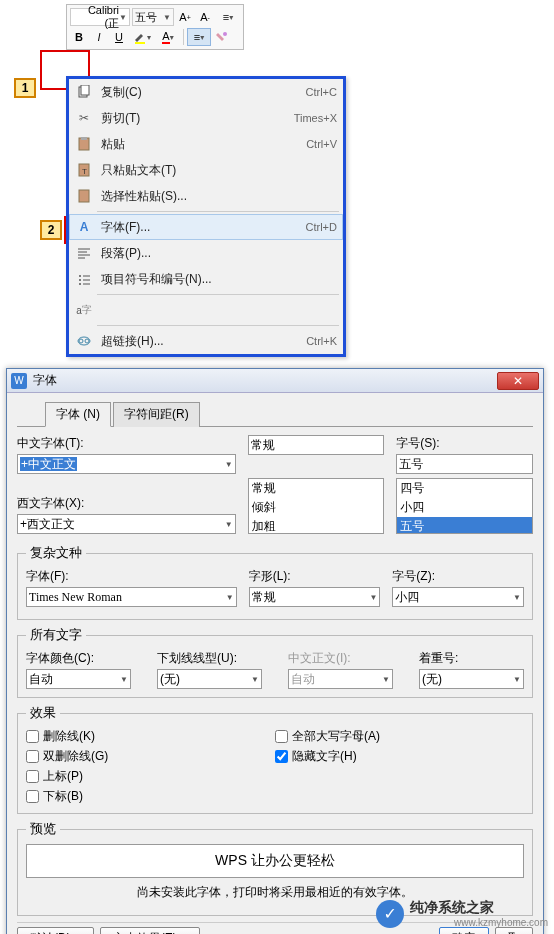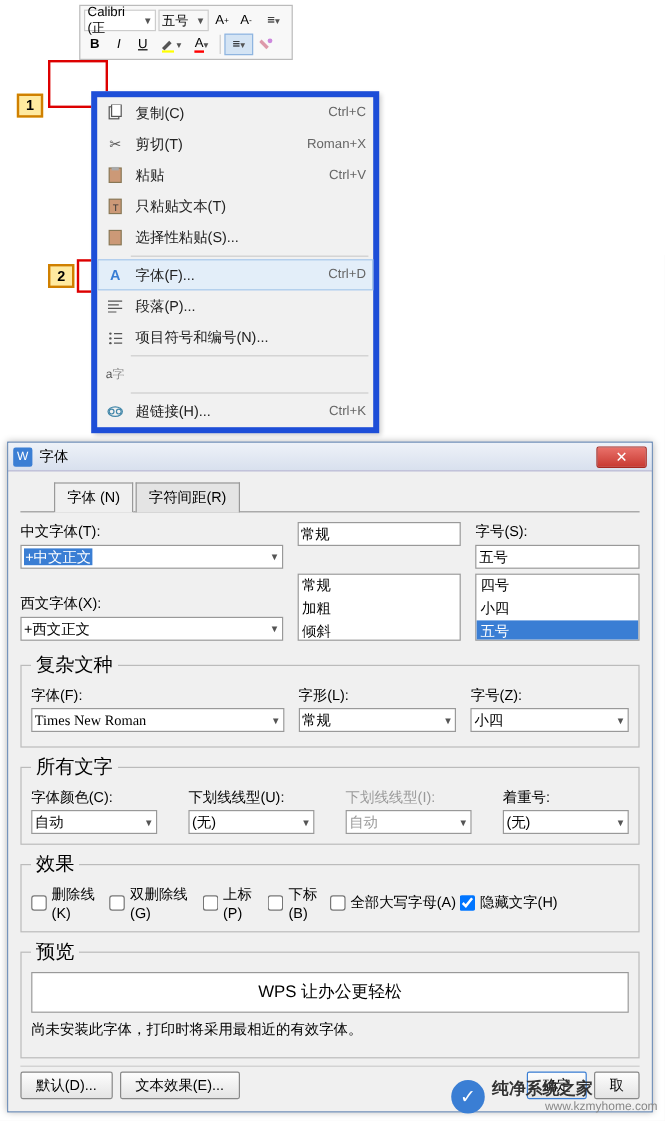--- a/index.html
+++ b/index.html
@@ -1,34 +1,34 @@
 <!DOCTYPE html>
 <html><head>
   <meta charset="utf-8">
   <style>
     * { box-sizing: border-box; margin: 0; padding: 0; }
     body { font-family: "Microsoft YaHei", SimSun, sans-serif; font-size: 12px; background: #fff; width: 554px; height: 934px; position: relative; }
     
     
     .toolbar { position: absolute; left: 66px; top: 4px; border: 1px solid #bbb; background: #f8f8f8; padding: 2px; }
     .toolbar-row { display: flex; align-items: center; gap: 2px; padding: 1px; }
-    .toolbar-row1 select, .font-dd { border: 1px solid #ccc; font-size: 11px; height: 18px; background: #fff; }
+    .toolbar-row1 select, .font-dd { border: 1px solid #ccc; font-size: 11px; height: 18px; background: #fff; text-align: right; }
     .font-dd { width: 60px; padding: 0 2px; display: inline-flex; align-items: center; justify-content: space-between; }
     .fs-dd { width: 42px; padding: 0 2px; display: inline-flex; border: 1px solid #ccc; height: 18px; align-items: center; justify-content: space-between; font-size: 11px; }
     .tbtn { width: 18px; height: 18px; display: inline-flex; align-items: center; justify-content: center; cursor: pointer; font-size: 11px; }
     .tbtn-w { width: 24px; }
     .dd-arrow { font-size: 8px; color: #555; }
     .sep { width: 1px; height: 16px; background: #ccc; margin: 0 1px; }
     
     
     .anno { position: absolute; width: 22px; height: 20px; border: 2px solid #d08000; background: #ffeaa0; display: flex; align-items: center; justify-content: center; font-weight: bold; font-size: 12px; }
     .red-box { position: absolute; border: 2px solid #d00; pointer-events: none; }
     
     
-    .ctx-menu { position: absolute; left: 76px; top: 76px; width: 240px; border: 5px solid #1d4ed8; background: #f1f1f1; box-shadow: 2px 2px 4px rgba(0,0,0,0.2); }
+    .ctx-menu { position: absolute; left: 66px; top: 76px; width: 280px; border: 3px solid #1d4ed8; background: #f1f1f1; box-shadow: 2px 2px 4px rgba(0,0,0,0.2); }
     .ctx-item { display: flex; align-items: center; height: 26px; padding: 0 6px; cursor: pointer; }
     .ctx-item.hl { background: #e3eef9; border: 1px solid #a8c8ea; padding: 0 5px; }
     .ctx-icon { width: 18px; height: 18px; display: inline-flex; align-items: center; justify-content: center; margin-right: 8px; font-size: 12px; color: #555; }
     .ctx-label { flex: 1; color: #222; }
     .ctx-shortcut { color: #666; font-size: 11px; }
     .ctx-sep { height: 1px; background: #ccc; margin: 2px 4px 2px 28px; }
     
     
     .dlg-wrap { position: absolute; left: 6px; top: 368px; width: 538px; border: 1px solid #5a7fb0; background: #f0f0f0; box-shadow: 0 0 6px rgba(0,0,0,0.3); }
     .dlg-title { background: linear-gradient(#eef2f8,#d8e0ee); height: 24px; display: flex; align-items: center; padding: 0 4px; border-bottom: 1px solid #aac; }
@@ -47,33 +47,33 @@
     .lbl { font-size: 12px; margin-bottom: 2px; }
     .combo { display: flex; align-items: center; border: 1px solid #999; background: #fff; height: 20px; padding: 0 2px; }
     .combo span:first-child { flex: 1; font-size: 12px; }
     .combo .dd-arrow { font-size: 8px; }
     .hl-text { background: #3a7ed4; color: #fff; padding: 0 1px; }
     .listbox { border: 1px solid #999; background: #fff; height: 56px; overflow: hidden; font-size: 12px; }
     .listbox div { padding: 1px 3px; }
     .listbox .sel { background: #3a7ed4; color: #fff; }
     
     fieldset { border: 1px solid #bbb; padding: 6px 8px 8px; margin-bottom: 6px; }
-    legend { font-size: 16px; padding: 0 4px; }
+    legend { font-size: 13px; padding: 0 4px; }
     
     .row4 { display: flex; gap: 26px; }
     .row4 .col { flex: 1; }
     .disabled { color: #999; }
     
     .eff-row { display: flex; }
-    .eff-col { flex: 1; display: flex; flex-direction: row; gap: 3px; }
+    .eff-col { flex: 1; display: flex; flex-direction: column; gap: 3px; }
     .chk { display: flex; align-items: center; font-size: 12px; gap: 4px; }
     .chk input { width: 13px; height: 13px; }
     
     .preview-box { border: 1px solid #999; background: #fff; height: 34px; display: flex; align-items: center; justify-content: center; font-size: 14px; margin-bottom: 6px; }
-    .note { font-size: 12px; margin-bottom: 6px; }
+    .note { font-size: 12px; margin-bottom: 6px; text-align: center; }
     
     .dlg-btns { display: flex; gap: 6px; padding: 4px 0; border-top: 1px solid #ccc; align-items: center; }
     .dlg-btns .spacer { flex: 1; }
     .dbtn { border: 1px solid #888; background: linear-gradient(#fdfdfd,#e4e4e4); padding: 2px 12px; font-size: 12px; border-radius: 2px; cursor: pointer; }
     .dbtn.primary { border: 1px solid #3a7ed4; }
     
     
     .wm { position: absolute; right: 6px; bottom: 6px; display: flex; align-items: center; gap: 6px; font-size: 14px; color: #333; }
     .wm-circ { width: 28px; height: 28px; border-radius: 50%; background: #3a7ed4; color: #fff; display: flex; align-items: center; justify-content: center; font-size: 16px; }
     .wm small { display: block; font-size: 10px; color: #888; margin-left: 44px; }
@@ -136,21 +136,21 @@
           <rect x="2" y="2" width="8" height="10" fill="none" stroke="#555"></rect>
           <rect x="4" y="0" width="8" height="10" fill="#fff" stroke="#555"></rect>
         </svg>
       </span>
     <span class="ctx-label">复制(C)</span>
       <span class="ctx-shortcut">Ctrl+C</span>
   </div>
   <div class="ctx-item">
     <span class="ctx-icon">✂</span>
     <span class="ctx-label">剪切(T)</span>
-      <span class="ctx-shortcut">Roman+X</span>
+      <span class="ctx-shortcut">Times+X</span>
   </div>
   <div class="ctx-item">
     <span class="ctx-icon">
         <svg width="12" height="14">
           <rect x="1" y="1" width="10" height="12" fill="#c97" stroke="#875"></rect>
           <rect x="3" y="0" width="6" height="3" fill="#aaa"></rect>
         </svg>
       </span>
     <span class="ctx-label">粘贴</span>
       <span class="ctx-shortcut">Ctrl+V</span>
@@ -256,22 +256,22 @@
       <div class="col" style="flex:1.6;justify-content:flex-end">
         <span class="lbl">西文字体(X):</span>
         <div class="combo">
             <span>+西文正文</span>
             <span class="dd-arrow">▼</span>
           </div>
       </div>
       <div class="col">
         <div class="listbox">
           <div>常规</div>
+          <div>倾斜</div>
           <div>加粗</div>
-          <div>倾斜</div>
         </div>
       </div>
       <div class="col">
         <div class="listbox">
           <div>四号</div>
           <div>小四</div>
           <div class="sel">五号</div>
         </div>
       </div>
     </div>
@@ -314,21 +314,21 @@
             </div>
         </div>
         <div class="col">
           <span class="lbl">下划线线型(U):</span>
           <div class="combo">
               <span>(无)</span>
               <span class="dd-arrow">▼</span>
             </div>
         </div>
         <div class="col">
-          <span class="lbl disabled">下划线线型(I):</span>
+          <span class="lbl disabled">中文正文(I):</span>
           <div class="combo disabled">
               <span>自动</span>
               <span class="dd-arrow">▼</span>
             </div>
         </div>
         <div class="col">
           <span class="lbl">着重号:</span>
           <div class="combo">
               <span>(无)</span>
               <span class="dd-arrow">▼</span>

